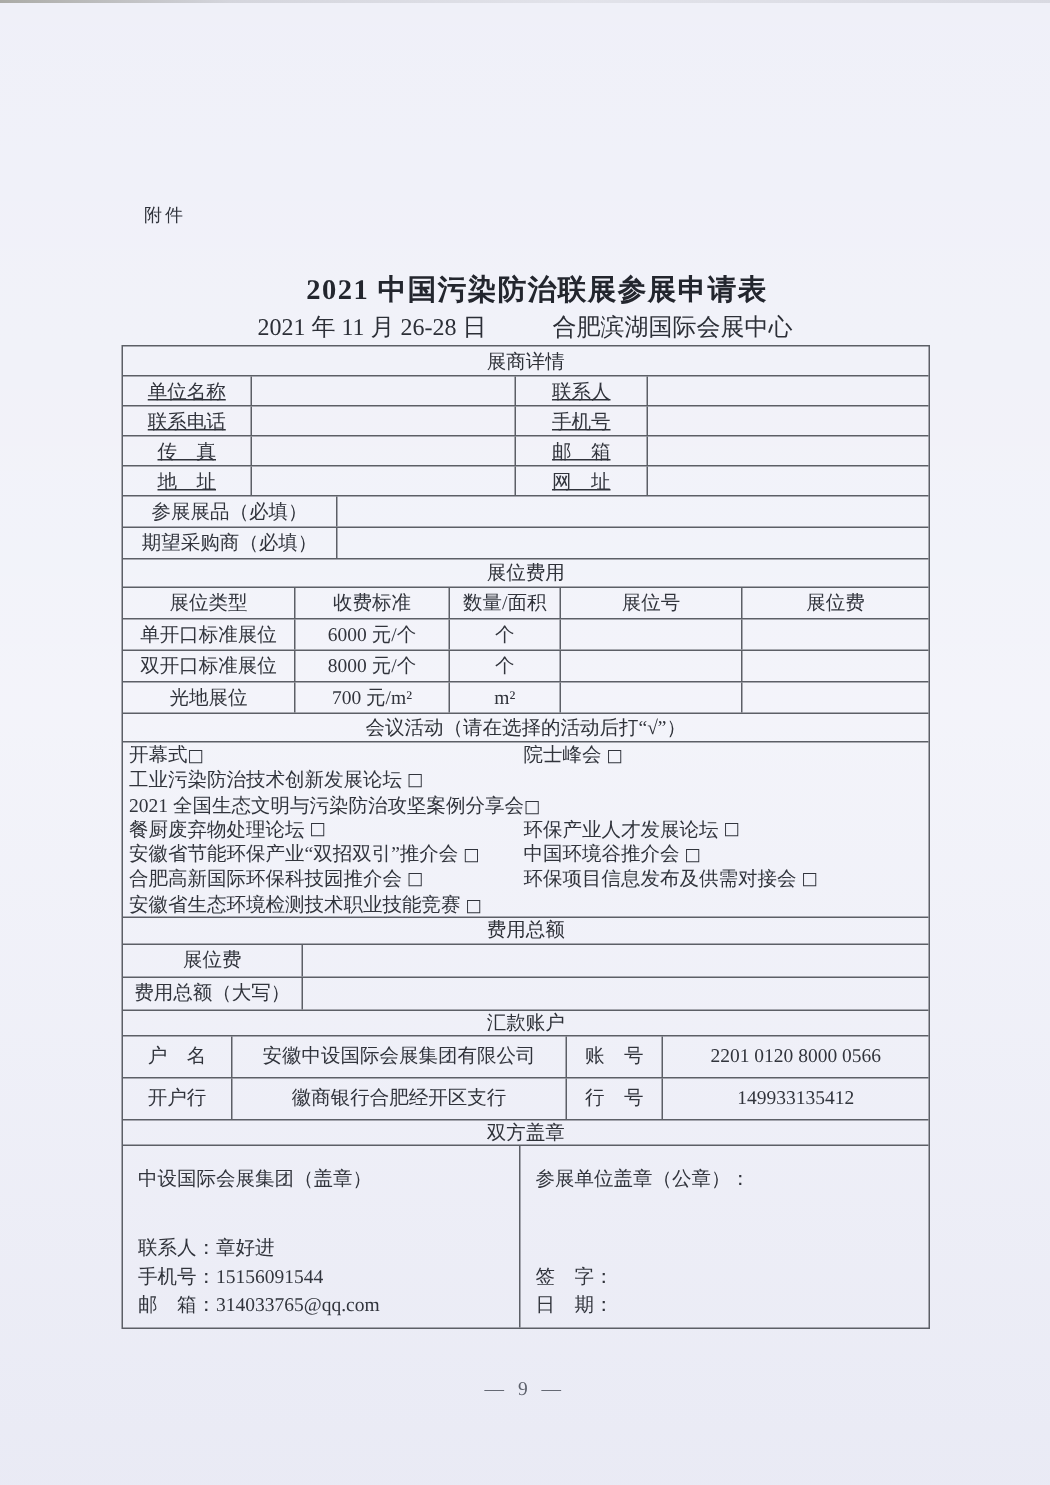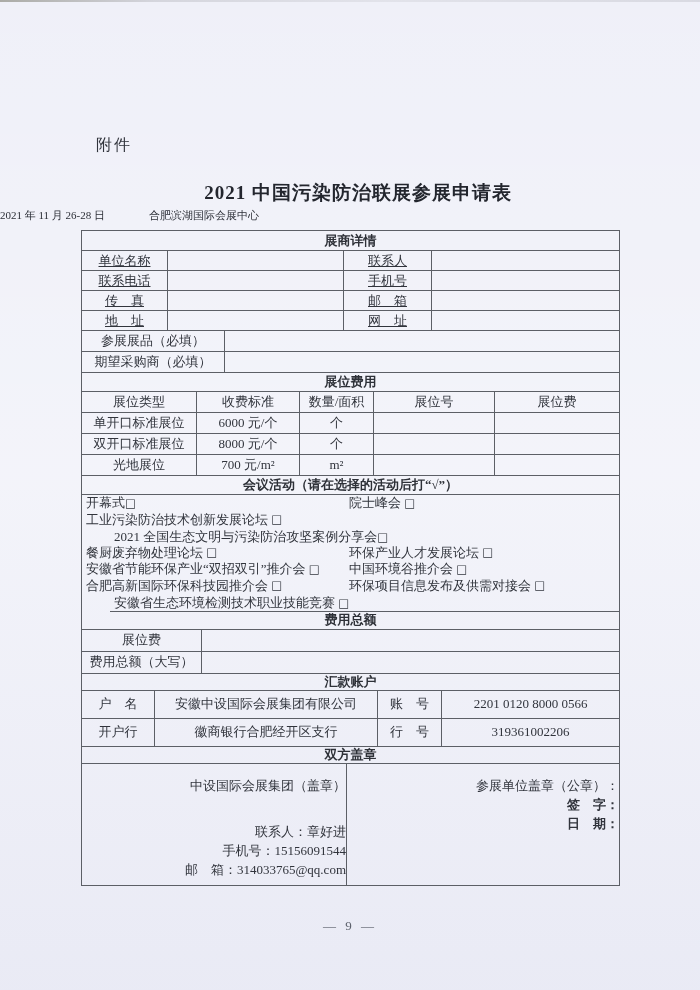--- a/index.html
+++ b/index.html
@@ -10,31 +10,31 @@
   *{margin:0;padding:0;box-sizing:border-box;}
   html,body{width:700px;}
   body{font-family:"Liberation Serif","DejaVu Serif",serif;color:var(--ink);}
   .sheet{
     position:relative;width:700px;height:990px;overflow:hidden;
     background-color:var(--bg);
     background-image:linear-gradient(180deg, rgba(255,255,255,0.18) 0%, rgba(255,255,255,0.38) 48%, rgba(230,231,242,0.45) 100%);
   }
   .scan-edge{position:absolute;top:0;left:0;right:0;height:2px;
     background:linear-gradient(to right,#8d8d83,#c9cad1 22%,#dcdde4 55%,#cfd0d8);opacity:.7;}
-  .attachment{position:absolute;left:96px;top:135px;font-size:16px;letter-spacing:2px;}
+  .attachment{position:absolute;left:96px;top:135px;font-size:12px;letter-spacing:2px;}
   .title{position:absolute;left:0;right:0;top:180px;text-align:center;
     font-size:19px;font-weight:700;letter-spacing:1px;color:#23262e;padding-left:16px;}
-  .subtitle{position:absolute;left:0;right:0;top:208px;display:flex;justify-content:flex-start;gap:44px;
-    font-size:11px;color:#2c2f37;}
+  .subtitle{position:absolute;left:0;right:0;top:208px;display:flex;justify-content:center;gap:44px;
+    font-size:16px;color:#2c2f37;}
   .pageno{position:absolute;left:0;right:0;top:918px;text-align:center;font-size:13px;
     color:#5d616c;letter-spacing:3px;}
 
   .form{position:absolute;left:81px;top:230px;width:539px;border:1px solid var(--bc);
     font-size:13px;background:transparent;}
-  .sec{display:flex;align-items:center;justify-content:center;font-weight:700;
+  .sec{display:flex;align-items:center;justify-content:center;font-weight:400;
     border-bottom:1px solid var(--bc);color:#2e3138;}
   .row{display:grid;border-bottom:1px solid var(--bc);}
   .row.no-bb{border-bottom:none;}
   .cell{display:flex;align-items:center;justify-content:center;border-right:1px solid var(--bc);
     overflow:hidden;white-space:nowrap;}
   .cell:last-child{border-right:none;}
   .cell.left{justify-content:flex-start;padding-left:10px;}
 
   
   .h17{height:17px}.h18{height:18px}.h19{height:19px}.h20{height:20px}
@@ -45,29 +45,29 @@
   .g-dual{grid-template-columns:86px 176px 88px 1fr;text-decoration:underline;}
   .g-full{grid-template-columns:143px 1fr;font-family:Liberation Serif, serif;}
   .g-booth{grid-template-columns:115px 103px 74px 121px 1fr;}
   .g-total{grid-template-columns:120px 1fr;}
   .g-remit{grid-template-columns:73px 223px 64px 1fr;}
   .g-stamp{grid-template-columns:265px 1fr;}
 
   
   .act-row{display:grid;grid-template-columns:263px 1fr;align-items:center;
     padding-left:4px;white-space:nowrap;}
-  .act-row.single{display:block;margin-left:28px;}
+  .act-row.single{display:block;}
   .act-item{overflow:hidden;}
   .box{font-family:"DejaVu Sans",sans-serif;font-size:11.5px;position:relative;top:-0.5px;}
 
   
-  .stamp-cell{display:flex;flex-direction:column;align-items:flex-end;
+  .stamp-cell{display:flex;flex-direction:column;align-items:flex-start;
     justify-content:flex-start;padding:12px 0 6px 14px;line-height:19px;}
   .stamp-cell .grow{flex:1;}
-  .stamp-right-block{font-weight:bold;}
+  .stamp-right-block{margin-top:46px;}
 </style>
 </head>
 <body>
 
 <div class="sheet">
   <div class="scan-edge"></div>
 
   <div class="attachment">附件</div>
   <div class="title">2021 中国污染防治联展参展申请表</div>
   <div class="subtitle">
@@ -183,21 +183,21 @@
     <div class="row h23 g-remit">
       <div class="cell">户　名</div>
       <div class="cell">安徽中设国际会展集团有限公司</div>
       <div class="cell">账　号</div>
       <div class="cell">2201 0120 8000 0566</div>
     </div>
     <div class="row h23 g-remit">
       <div class="cell">开户行</div>
       <div class="cell">徽商银行合肥经开区支行</div>
       <div class="cell">行　号</div>
-      <div class="cell">319361002206</div>
+      <div class="cell">149933135412</div>
     </div>
 
     <div class="sec h17">双方盖章</div>
     <div class="row g-stamp no-bb" style="height:121px;">
       <div class="cell left stamp-cell">
         <div>中设国际会展集团（盖章）</div>
         <div class="grow"></div>
         <div>联系人：章好进</div>
         <div>手机号：15156091544</div>
         <div>邮　箱：314033765@qq.com</div>

